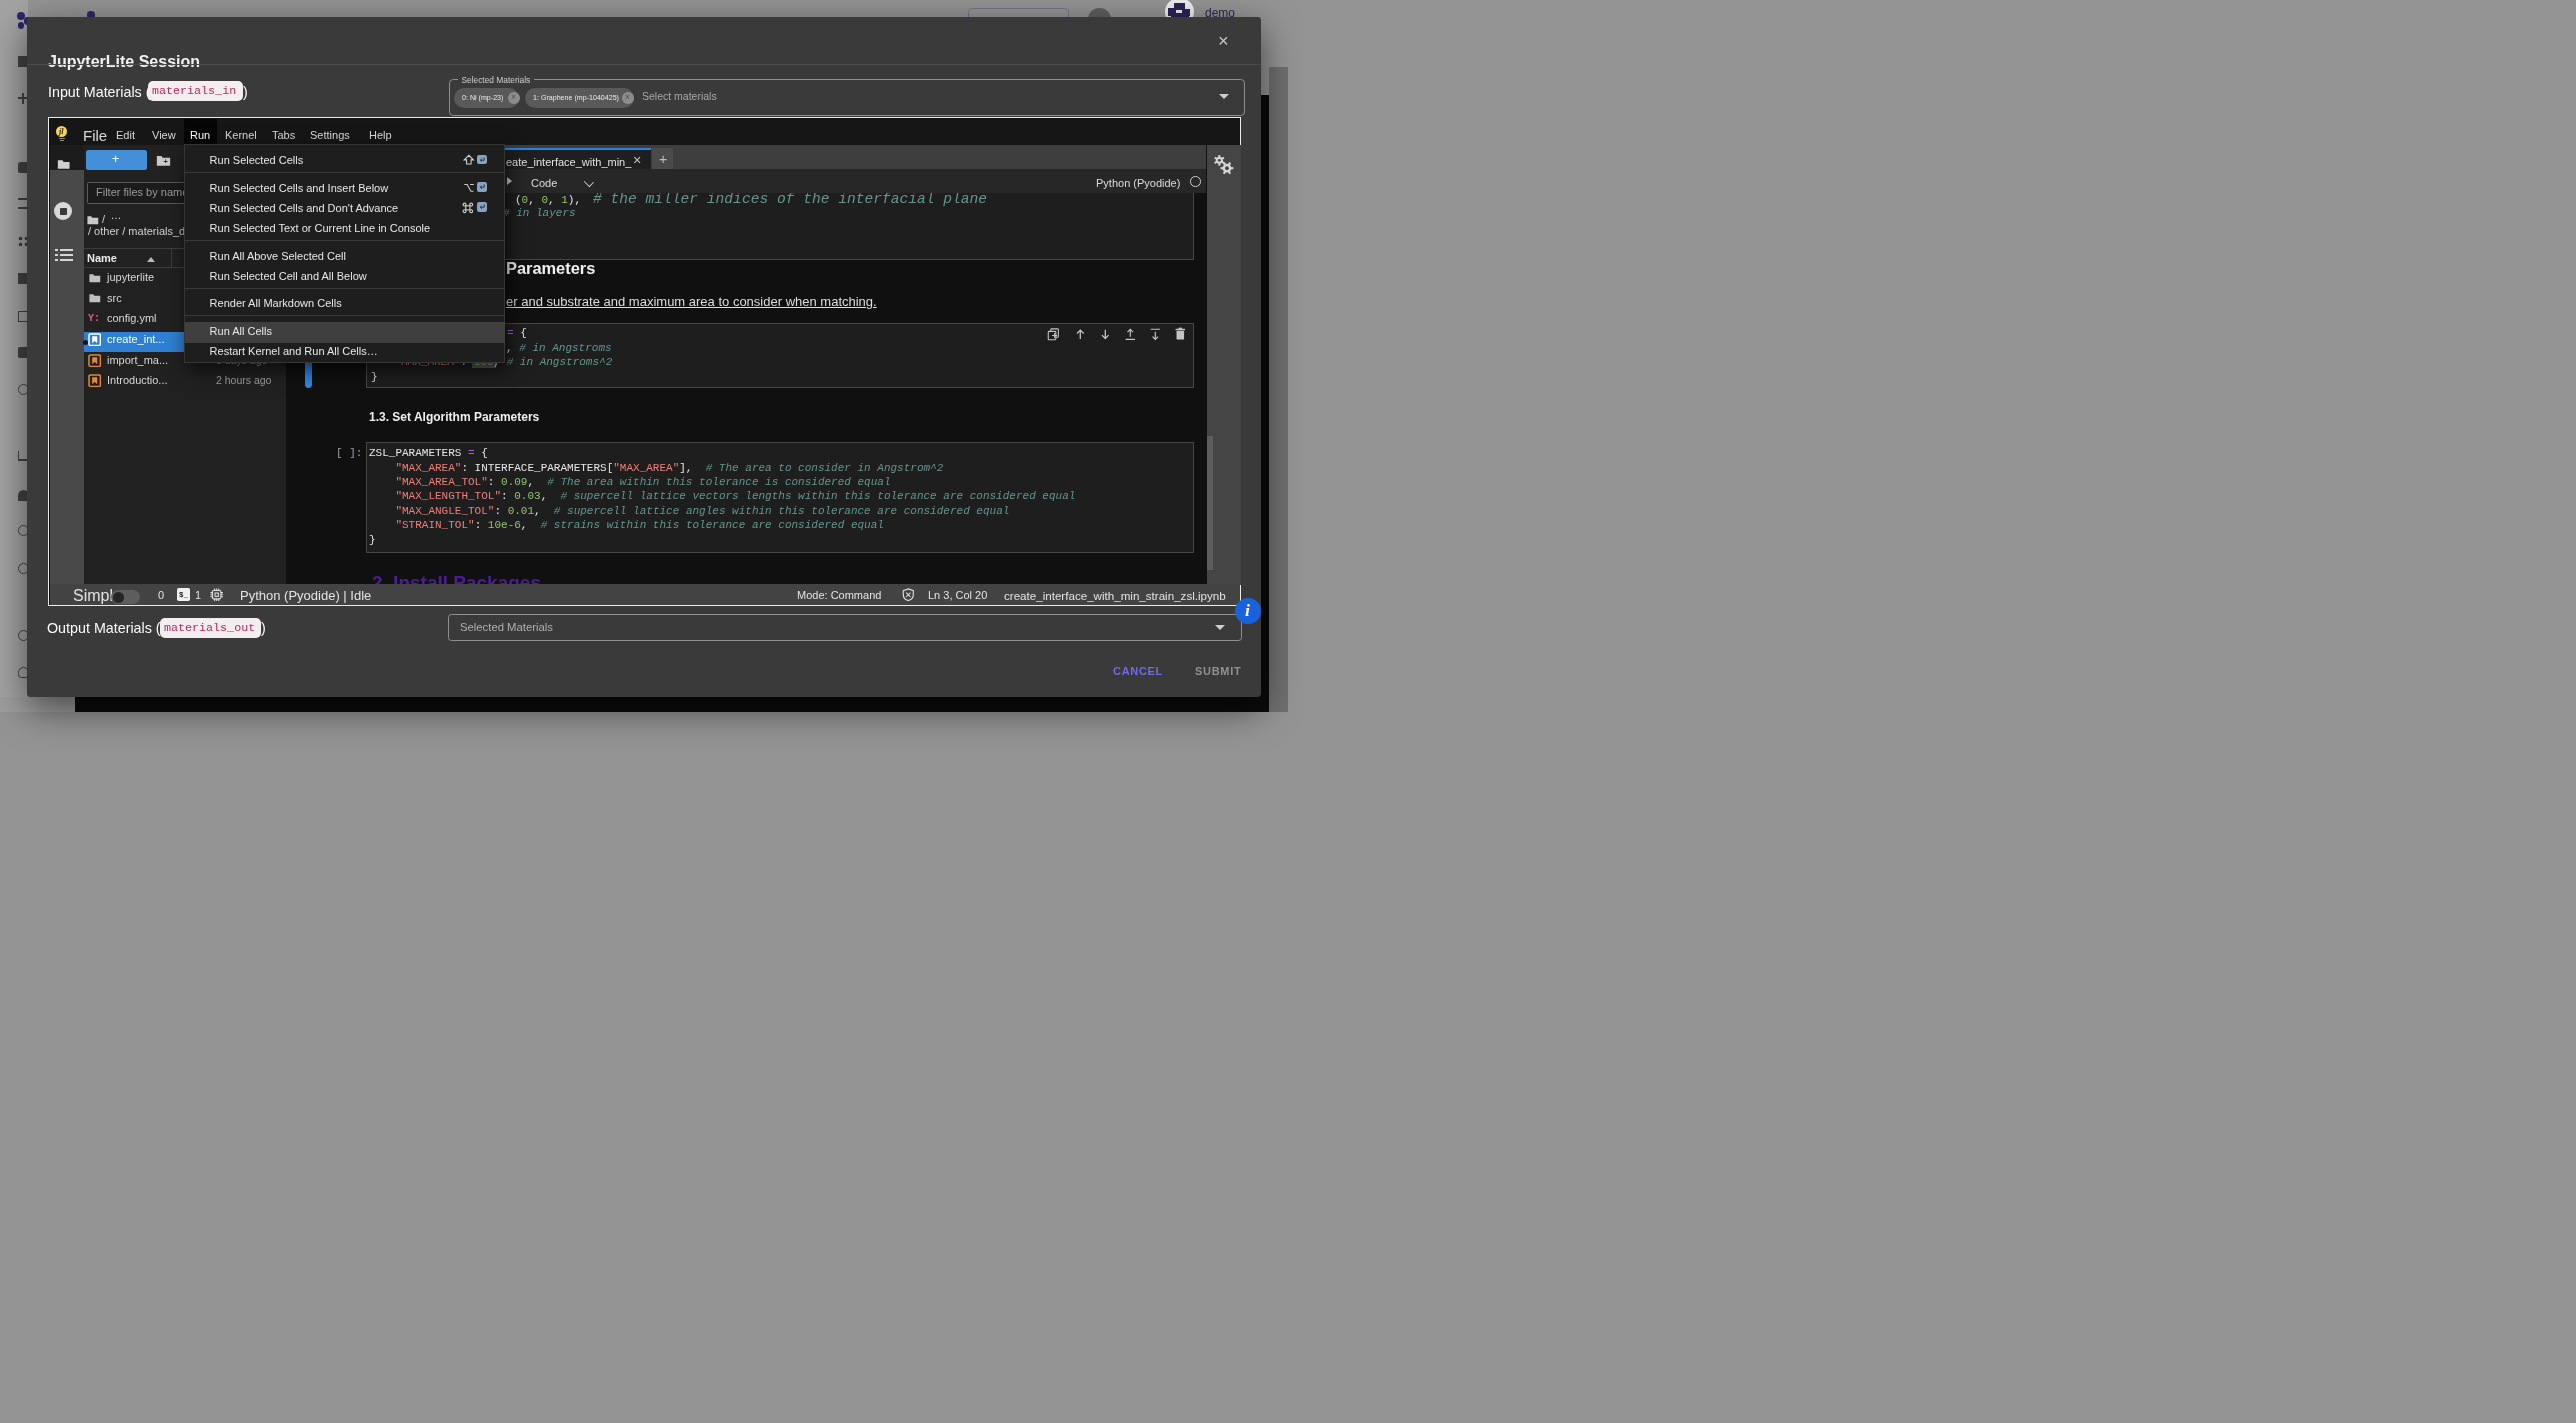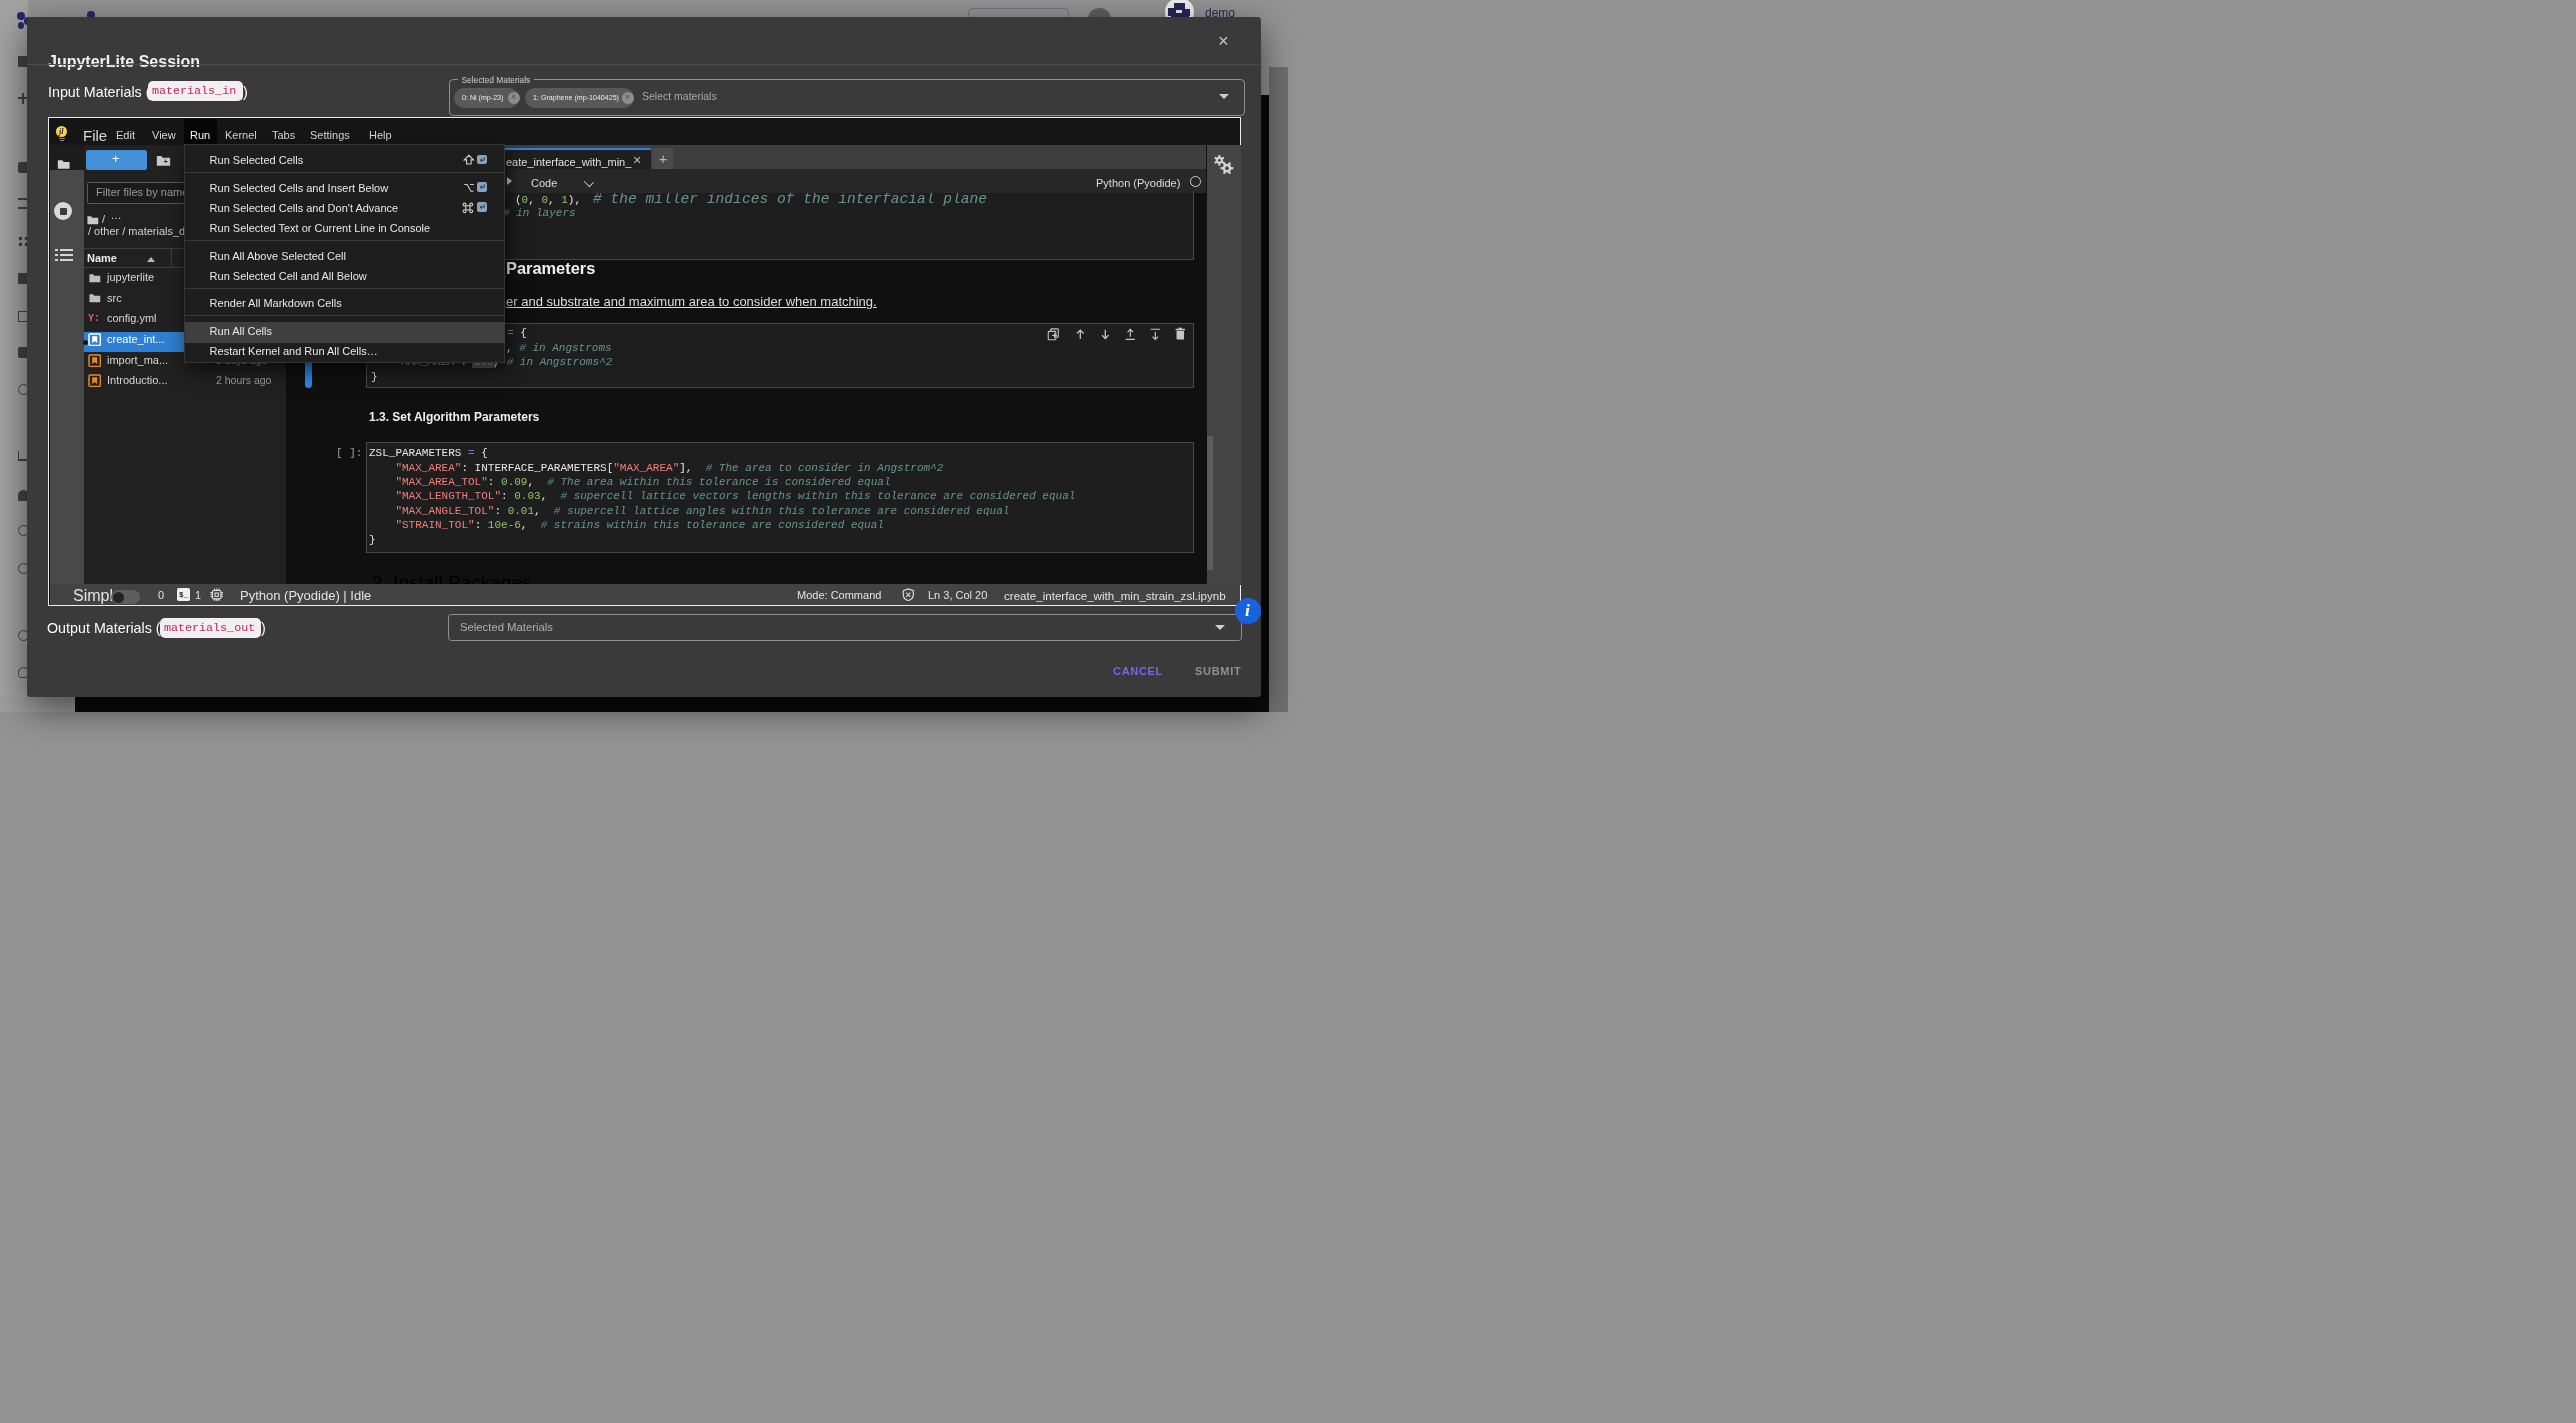--- a/index.html
+++ b/index.html
@@ -282,21 +282,21 @@
   <div class="code" style="left:51px;top:255px;color:#9aa0a6;">[ ]:</div>
   <div class="abs" style="left:81px;top:249px;width:828px;height:111px;background:#1e1e1e;border:0.8px solid #474747;box-sizing:border-box;"></div>
   <div class="code" style="left:84px;top:255px;"><span class="cw">ZSL_PARAMETERS </span><span class="cp">=</span><span class="cw"> {</span></div>
   <div class="code" style="left:84px;top:270px;"><span class="cw">    </span><span class="cs">"MAX_AREA"</span><span class="cw">: INTERFACE_PARAMETERS[</span><span class="cs">"MAX_AREA"</span><span class="cw">],  </span><span class="cc"># The area to consider in Angstrom^2</span></div>
   <div class="code" style="left:84px;top:284px;"><span class="cw">    </span><span class="cs">"MAX_AREA_TOL"</span><span class="cw">: </span><span class="cg">0.09</span><span class="cw">,  </span><span class="cc"># The area within this tolerance is considered equal</span></div>
   <div class="code" style="left:84px;top:298px;"><span class="cw">    </span><span class="cs">"MAX_LENGTH_TOL"</span><span class="cw">: </span><span class="cg">0.03</span><span class="cw">,  </span><span class="cc"># supercell lattice vectors lengths within this tolerance are considered equal</span></div>
   <div class="code" style="left:84px;top:313px;"><span class="cw">    </span><span class="cs">"MAX_ANGLE_TOL"</span><span class="cw">: </span><span class="cg">0.01</span><span class="cw">,  </span><span class="cc"># supercell lattice angles within this tolerance are considered equal</span></div>
   <div class="code" style="left:84px;top:327px;"><span class="cw">    </span><span class="cs">"STRAIN_TOL"</span><span class="cw">: </span><span class="cg">10e-6</span><span class="cw">,  </span><span class="cc"># strains within this tolerance are considered equal</span></div>
   <div class="code" style="left:84px;top:342px;"><span class="cw">}</span></div>
 
-  <div class="t" style="left:87px;top:380px;font-size:19px;line-height:19px;font-weight:normal;color:#000000;">2. Install Packages</div>
+  <div class="t" style="left:87px;top:380px;font-size:19px;line-height:19px;font-weight:bold;color:#4c1d95;">2. Install Packages</div>
 </div>
 
 <div class="abs" style="left:184px;top:144px;width:321px;height:219px;background:#1e1e1e;border:0.8px solid #353535;box-sizing:border-box;box-shadow:3.4px 6.7px 18.4px rgba(0,0,0,.65);">
   <div class="abs" style="left:0;top:177px;width:320px;height:20.6px;background:#3f3f3f;"></div>
   <div class="t" style="left:24.6px;top:10.2px;font-size:11px;line-height:11.7px;color:#e8e8e8;">Run Selected Cells</div>
   <div class="t" style="left:24.6px;top:38px;font-size:11px;line-height:11.7px;color:#e8e8e8;">Run Selected Cells and Insert Below</div>
   <div class="t" style="left:24.6px;top:58px;font-size:11px;line-height:11.7px;color:#e8e8e8;">Run Selected Cells and Don't Advance</div>
   <div class="t" style="left:24.6px;top:78px;font-size:11px;line-height:11.7px;color:#e8e8e8;">Run Selected Text or Current Line in Console</div>
   <div class="t" style="left:24.6px;top:106px;font-size:11px;line-height:11.7px;color:#e8e8e8;">Run All Above Selected Cell</div>
   <div class="t" style="left:24.6px;top:126px;font-size:11px;line-height:11.7px;color:#e8e8e8;">Run Selected Cell and All Below</div>

